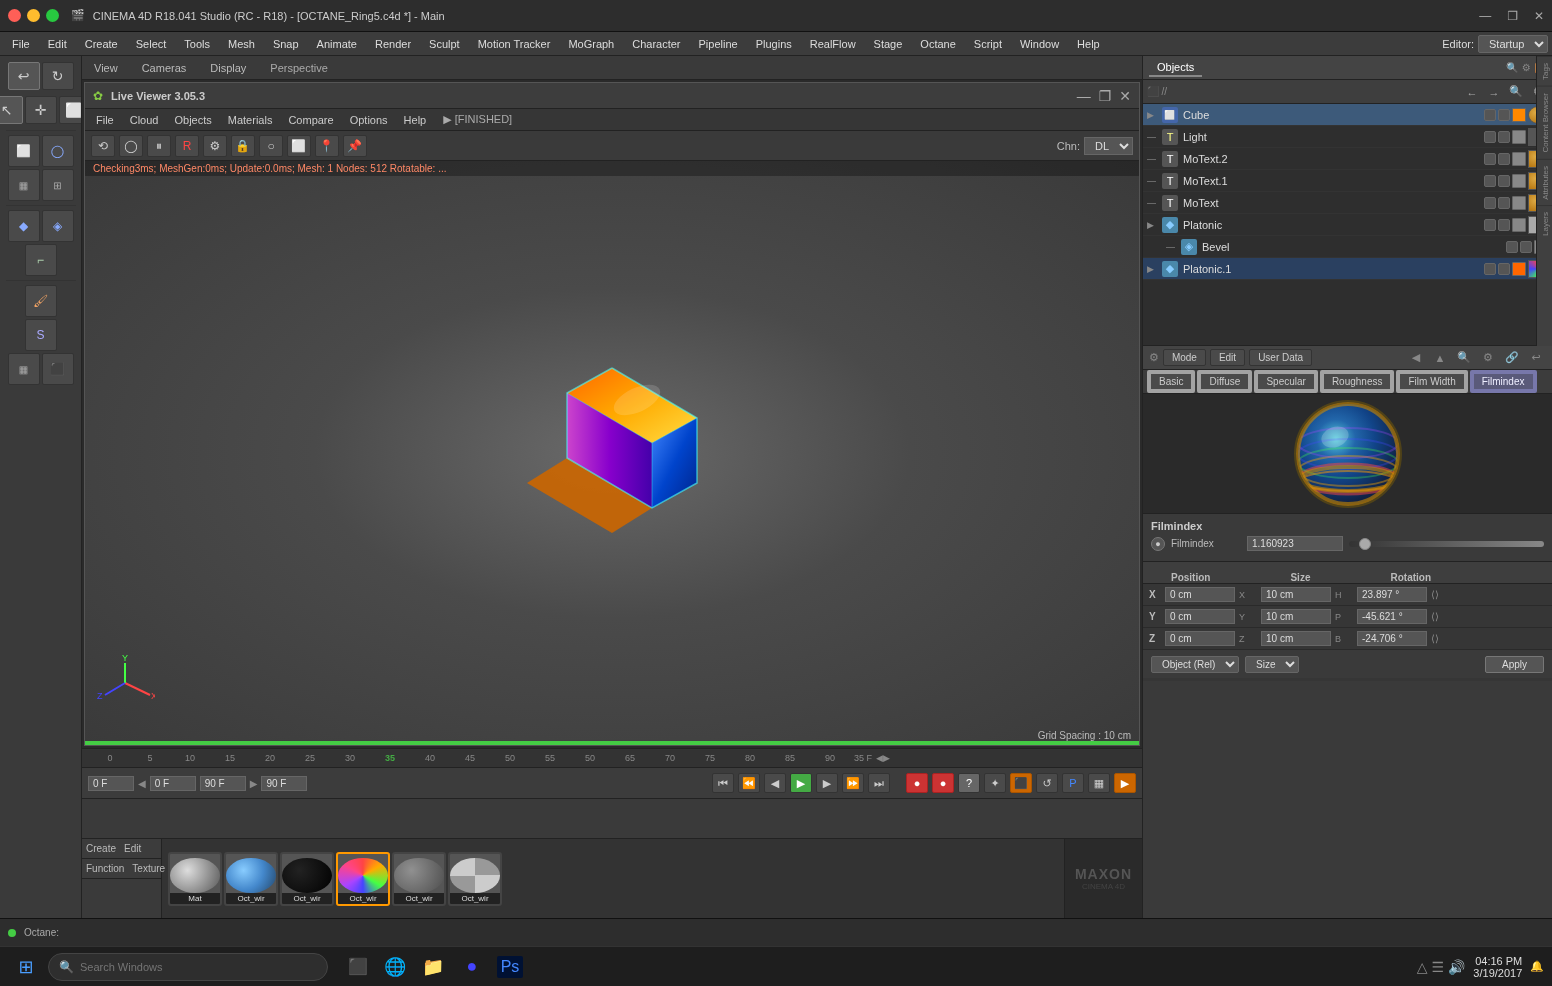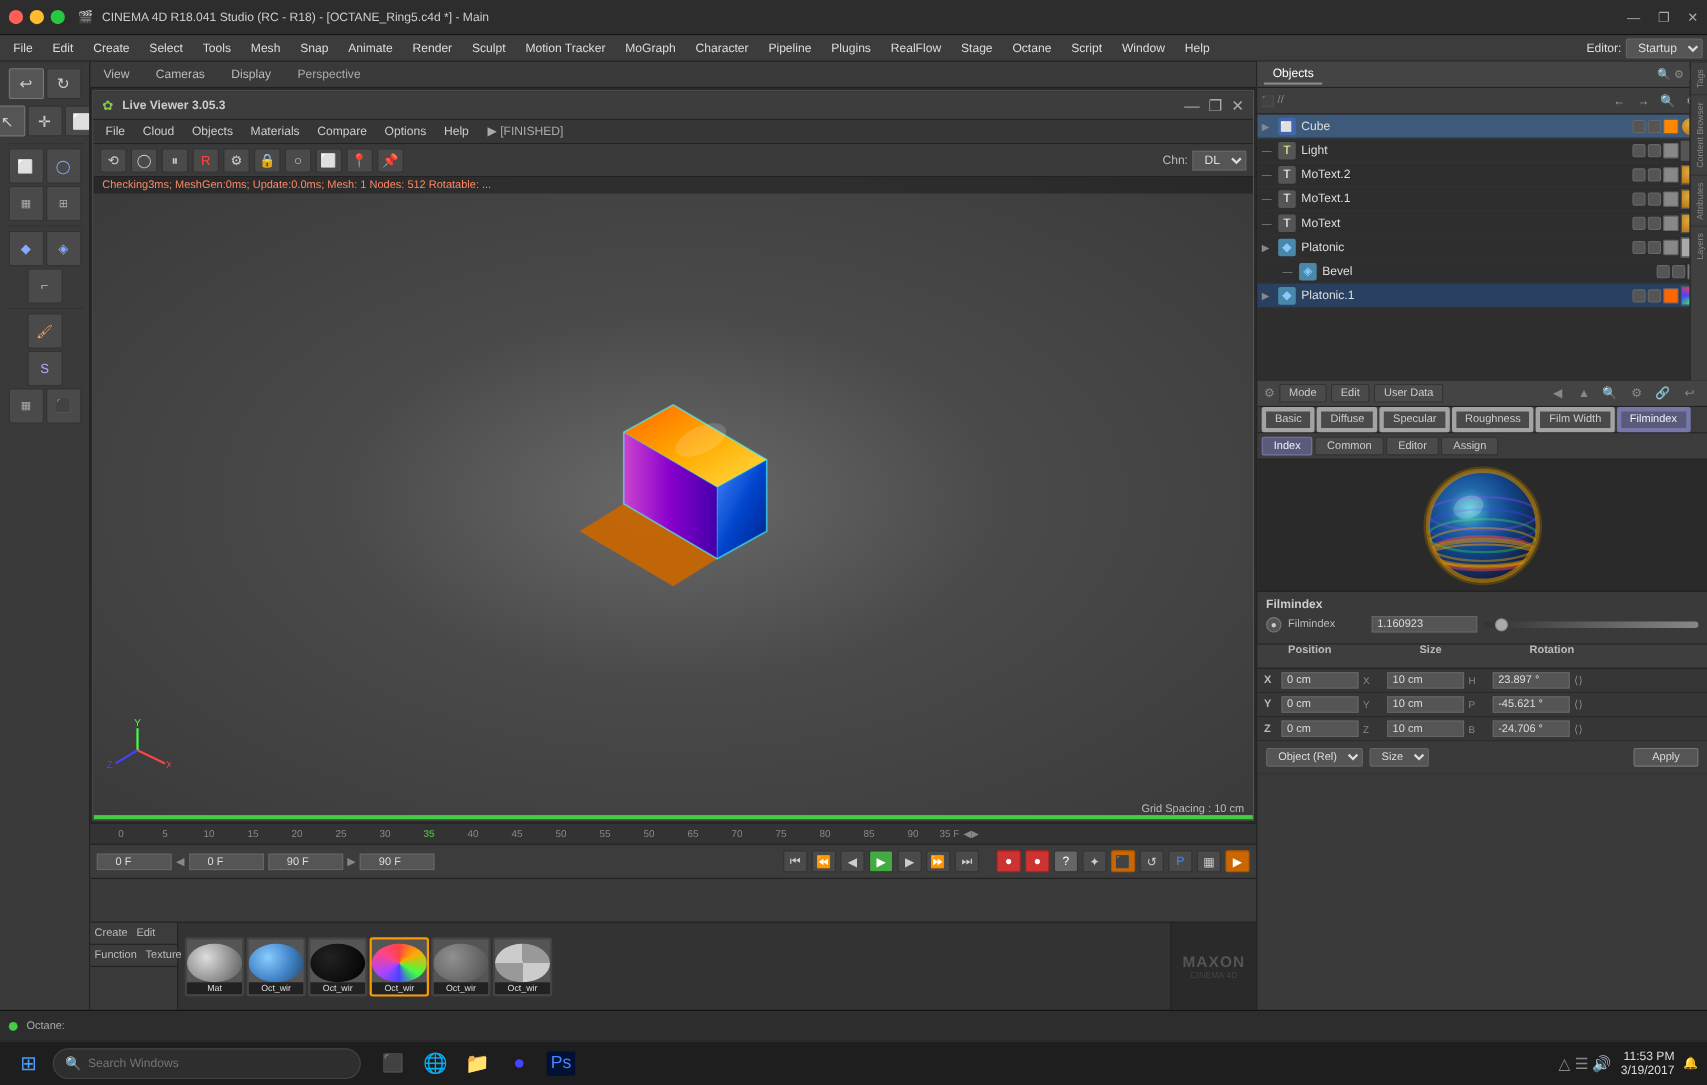--- a/index.html
+++ b/index.html
@@ -353,22 +353,22 @@
       align-items: center;
       padding: 0 6px;
       gap: 4px;
       border-top: 1px solid #222;
       border-bottom: 1px solid #222;
     }
     .tl-frame-input {
       background: #555;
       border: 1px solid #666;
       color: #ddd;
-      width: 68px;
-      padding: 1px 16px;
+      width: 46px;
+      padding: 1px 4px;
       font-size: 10px;
     }
     .tl-btn {
       width: 22px; height: 20px;
       background: #4a4a4a;
       border: 1px solid #333;
       border-radius: 2px;
       display: flex;
       align-items: center;
       justify-content: center;
@@ -729,21 +729,21 @@
     #psr-panel {
       height: 120px;
       background: #363636;
       border-top: 1px solid #222;
       flex-shrink: 0;
     }
     #psr-header {
       height: 22px;
       background: #3e3e3e;
       display: flex;
-      align-items: flex-start;
+      align-items: flex-end;
       padding: 0 8px;
       border-bottom: 1px solid #222;
       gap: 20px;
     }
     .psr-col-title {
       font-size: 10px;
       color: #bbb;
       font-weight: bold;
     }
     .psr-row {
@@ -1415,26 +1415,20 @@
 
       <div id="material-tabs">
         <span class="mat-tab">Basic</span>
         <span class="mat-tab">Diffuse</span>
         <span class="mat-tab">Specular</span>
         <span class="mat-tab">Roughness</span>
         <span class="mat-tab">Film Width</span>
         <span class="mat-tab active">Filmindex</span>
       </div>
 
-      <div id="material-tabs2">
-        <span class="mat-tab2 active">Index</span>
-        <span class="mat-tab2">Common</span>
-        <span class="mat-tab2">Editor</span>
-        <span class="mat-tab2">Assign</span>
-      </div>
 
       <div id="material-preview">
         <div style="position:relative;width:110px;height:110px">
           <svg width="110" height="110" viewBox="0 0 110 110">
             <defs>
               <radialGradient id="sphereGrad" cx="38%" cy="35%" r="65%">
                 <stop offset="0%" style="stop-color:#55ccdd;stop-opacity:1"></stop>
                 <stop offset="30%" style="stop-color:#2266aa;stop-opacity:1"></stop>
                 <stop offset="60%" style="stop-color:#114488;stop-opacity:1"></stop>
                 <stop offset="100%" style="stop-color:#112244;stop-opacity:1"></stop>
@@ -1559,18 +1553,18 @@
     <div class="taskbar-app">
       <span style="font-size:18px;color:#4444ff">●</span>
     </div>
     <div class="taskbar-app">
       <span style="font-size:16px;color:#4488ff;background:#001133;padding:2px 4px;border-radius:2px">Ps</span>
     </div>
   </div>
   <div class="taskbar-right">
     <span style="color:#888;font-size:14px">△ ☰ 🔊</span>
     <div>
-      <div style="font-size:11px;text-align:right;color:#ddd">11:53 PM</div>
+      <div style="font-size:11px;text-align:right;color:#ddd">04:16 PM</div>
       <div style="font-size:11px;text-align:right;color:#ddd">3/19/2017</div>
     </div>
     <span style="color:#888">🔔</span>
   </div>
 </div>
 
 </body></html>

